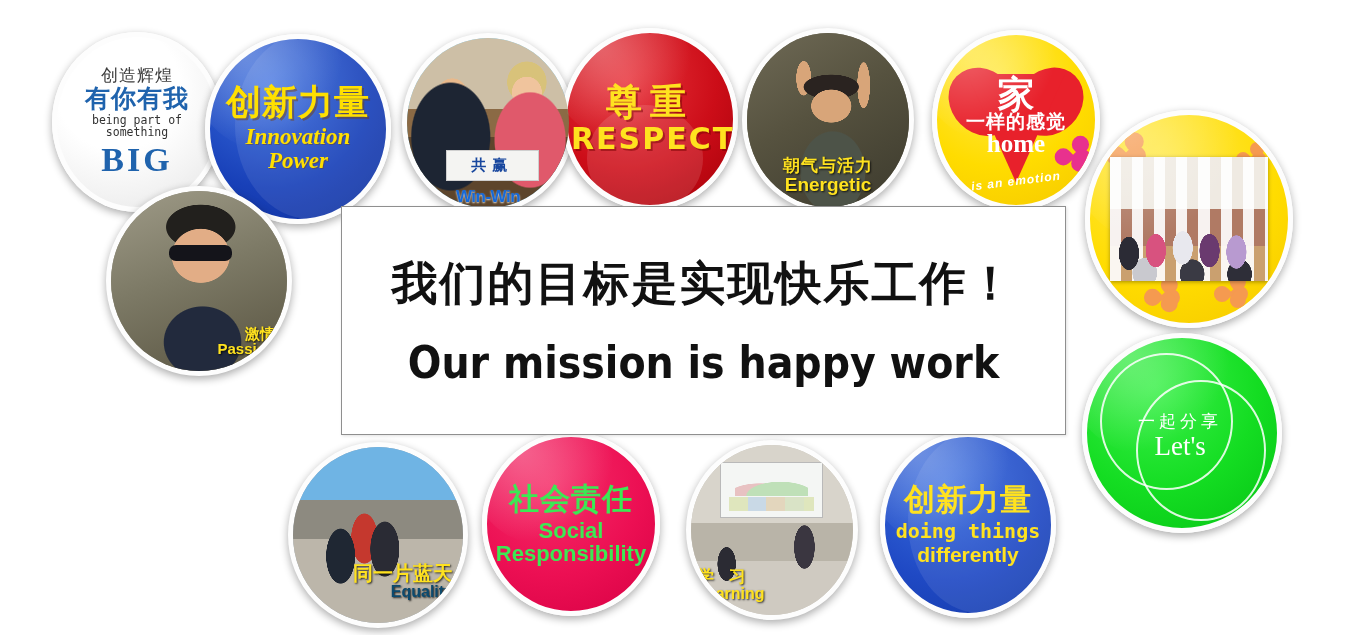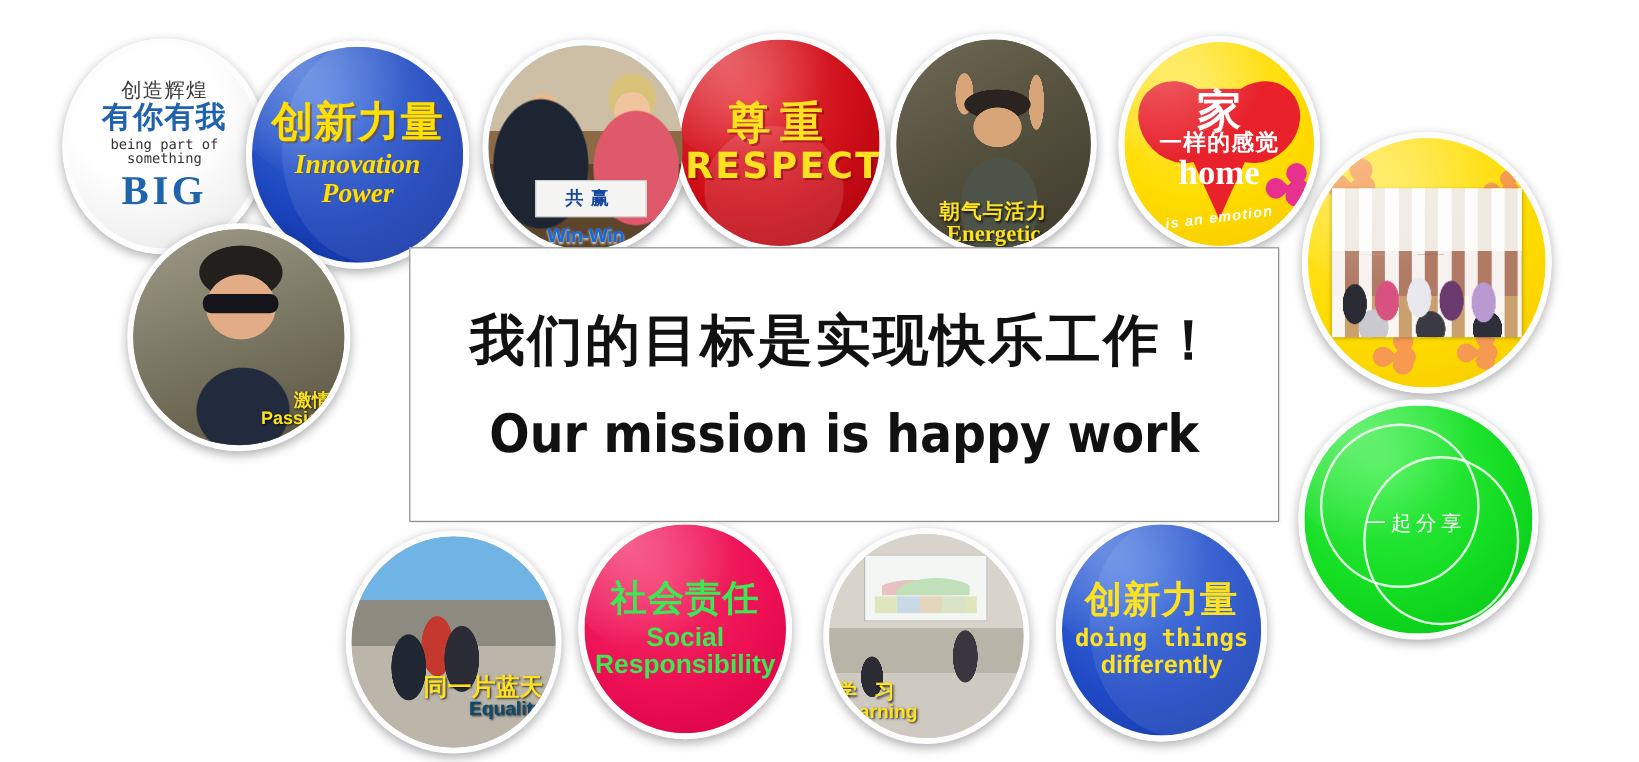--- a/index.html
+++ b/index.html
@@ -73,40 +73,40 @@
 
   
   #c-ener{left:742px;top:28px;width:172px;height:184px;background:#6d6a59;}
   #c-ener .photo{background:
      radial-gradient(ellipse 17% 13% at 52% 42%,#d8a579 0 72%,rgba(0,0,0,0) 74%),
      radial-gradient(ellipse 24% 10% at 52% 31%,#2a2320 0 70%,rgba(0,0,0,0) 72%),
      radial-gradient(ellipse 29% 34% at 53% 80%,#4d5348 0 68%,rgba(0,0,0,0) 70%),
      radial-gradient(ellipse 7% 15% at 35% 26%,#d8a579 0 65%,rgba(0,0,0,0) 67%),
      radial-gradient(ellipse 6% 20% at 72% 30%,#d8a579 0 65%,rgba(0,0,0,0) 67%),
      linear-gradient(150deg,#6f6a56 0%,#56523f 45%,#3c3a2d 100%);}
-  #c-ener .txt{position:absolute;bottom:1px;z-index:6;font-family:Liberation Serif, serif;}
+  #c-ener .txt{position:absolute;bottom:12px;z-index:6;}
   #c-ener .l1{color:#ffe21f;font-size:17px;font-weight:bold;letter-spacing:1px;
         text-shadow:1px 1px 2px rgba(0,0,0,.8);}
   #c-ener .l2{color:#ffe21f;font-size:19px;font-weight:bold;
         text-shadow:1px 1px 2px rgba(0,0,0,.8);}
 
   
   #c-home{left:932px;top:30px;width:168px;height:180px;
         background:radial-gradient(circle at 38% 26%,#ffe94b 0%,#ffdc00 55%,#f5c800 100%);}
   .heart{position:absolute;z-index:3;left:13%;top:10%;width:74%;height:80%;}
   .heart i{position:absolute;background:#e8212b;display:block;}
   .heart .hl{left:0;top:0;width:54%;height:54%;border-radius:50% 50% 0 50%;transform:rotate(-45deg);transform-origin:70% 70%;}
   .heart .hr{right:0;top:0;width:54%;height:54%;border-radius:50% 50% 50% 0;transform:rotate(45deg);transform-origin:30% 70%;}
   .heart .hb{left:8%;top:16%;width:84%;height:80%;
        border-radius:0 0 50% 50%/0 0 86% 86%;
        clip-path:polygon(0 0,100% 0,50% 100%);}
   #c-home .txt{position:relative;z-index:6;margin-top:-6px;}
   #c-home .l1{color:#fff;font-size:37px;font-weight:bold;line-height:.95;}
   #c-home .l2{color:#fff;font-size:19px;font-weight:bold;letter-spacing:1px;}
-  #c-home .l3{color:#fff;font-size:29px;font-weight:bold;font-family:"Liberation Serif",serif;margin-top:-1px;}
+  #c-home .l3{color:#fff;font-size:25px;font-weight:bold;font-family:"Liberation Serif",serif;margin-top:-1px;}
   #c-home .l4{position:absolute;z-index:7;bottom:17px;left:0;width:100%;text-align:center;
         color:#fff;font-size:12px;font-style:italic;font-weight:bold;letter-spacing:1px;
         transform:rotate(-7deg);}
   .sakura{position:absolute;z-index:5;}
   .sakura b{position:absolute;display:block;width:46%;height:46%;border-radius:50% 50% 50% 0;background:#e8318e;}
 
   
   #c-team{left:1085px;top:110px;width:208px;height:218px;
         background:radial-gradient(circle at 36% 24%,#ffe94b 0%,#ffdc00 58%,#f5c800 100%);}
   #c-team .pic{position:absolute;z-index:4;left:10%;top:20%;width:80%;height:60%;
@@ -313,20 +313,21 @@
     <div class="pic">
         <div class="row"></div>
       </div>
   </div>
 
   <div class="badge gloss" id="c-share">
     <div class="ring r1"></div>
     <div class="ring r2"></div>
     <div class="txt">
       <div class="l1">一起分享</div>
+      <div class="l2">Let's</div>
     </div>
   </div>
 
   <div class="badge" id="c-pass">
     <div class="photo"></div>
     <div class="shades"></div>
     <div class="txt">
       <div class="l1">激情</div>
       <div class="l2">Passion</div>
     </div>

